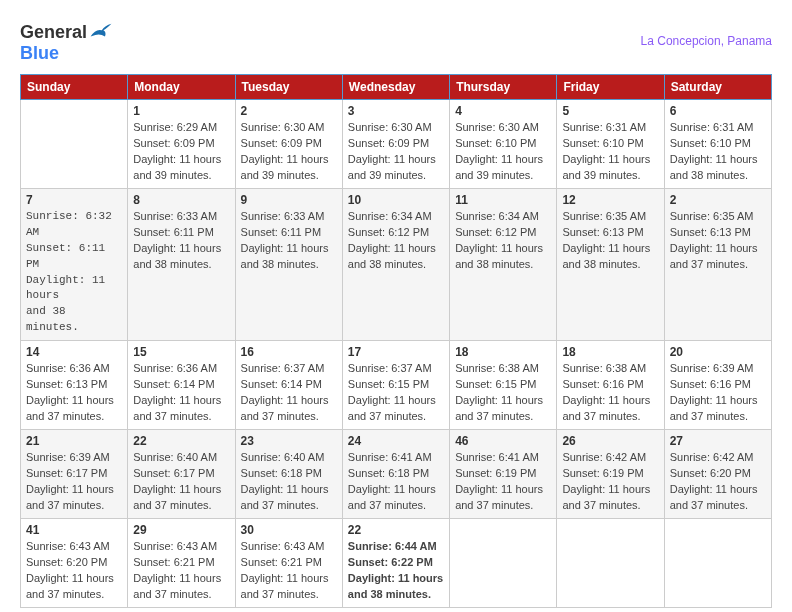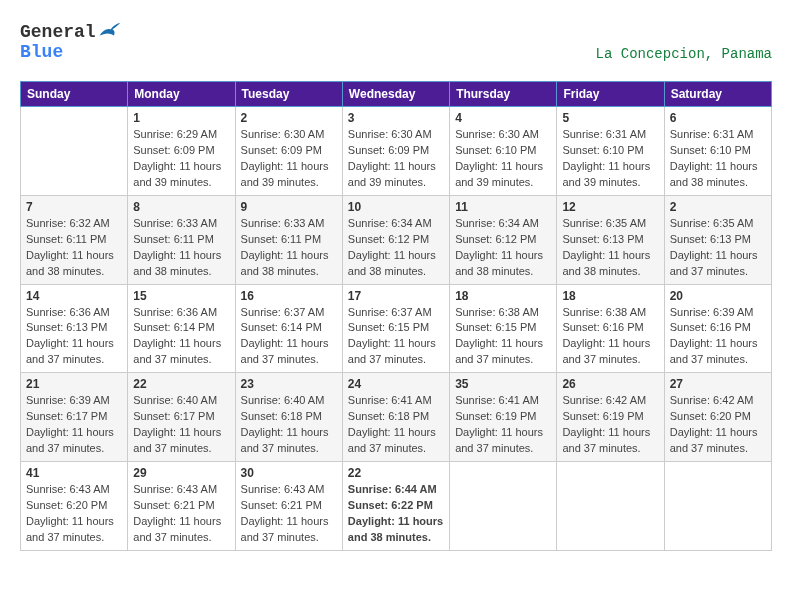--- a/index.html
+++ b/index.html
@@ -13,44 +13,43 @@
     .page {
       width: 792px;
       height: 612px;
       padding: 18px 20px 10px 20px;
       display: flex;
       flex-direction: column;
     }
     .header {
       display: flex;
       justify-content: space-between;
-      align-items: flex-end;
-      margin-bottom: 19px;
-      font-family: Liberation Mono, monospace;
+      align-items: center;
+      margin-bottom: 10px;
     }
     .title-block {
       text-align: right;
     }
     .month-title {
       font-size: 32px;
       font-weight: bold;
       color: #333;
       line-height: 1.1;
     }
     .location {
-      font-size: 14px;
-      color: #15803d;
+      font-size: 12px;
+      color: #8b5cf6;
     }
     table {
       width: 100%;
       border-collapse: collapse;
       table-layout: fixed;
     }
     thead tr th {
-      background-color: #4c1d95;
+      background-color: #b91c1c;
       color: #fff;
       font-size: 12px;
       font-weight: bold;
       padding: 5px 6px;
       text-align: left;
       border: 1px solid #5599d0;
     }
     tbody tr td {
       vertical-align: top;
       border: 1px solid #ccc;
@@ -178,21 +177,21 @@
             <span class="day-num">6</span>
             <div class="day-info" style="white-space: pre-line;">Sunrise: 6:31 AM
 Sunset: 6:10 PM
 Daylight: 11 hours
 and 38 minutes.</div>
           </td>
         </tr>
         <tr>
           <td>
             <span class="day-num">7</span>
-            <div class="day-info" style="white-space: pre-line;">Sunrise: 6:32 AM
+            <div class="day-info" style="white-space: pre-line; font-family: Liberation Mono, monospace;">Sunrise: 6:32 AM
 Sunset: 6:11 PM
 Daylight: 11 hours
 and 38 minutes.</div>
           </td>
           <td>
             <span class="day-num">8</span>
             <div class="day-info" style="white-space: pre-line;">Sunrise: 6:33 AM
 Sunset: 6:11 PM
 Daylight: 11 hours
 and 38 minutes.</div>
@@ -307,21 +306,21 @@
 and 37 minutes.</div>
           </td>
           <td>
             <span class="day-num">24</span>
             <div class="day-info" style="white-space: pre-line;">Sunrise: 6:41 AM
 Sunset: 6:18 PM
 Daylight: 11 hours
 and 37 minutes.</div>
           </td>
           <td>
-            <span class="day-num">35</span>
+            <span class="day-num">46</span>
             <div class="day-info" style="white-space: pre-line;">Sunrise: 6:41 AM
 Sunset: 6:19 PM
 Daylight: 11 hours
 and 37 minutes.</div>
           </td>
           <td>
             <span class="day-num">26</span>
             <div class="day-info" style="white-space: pre-line;">Sunrise: 6:42 AM
 Sunset: 6:19 PM
 Daylight: 11 hours

